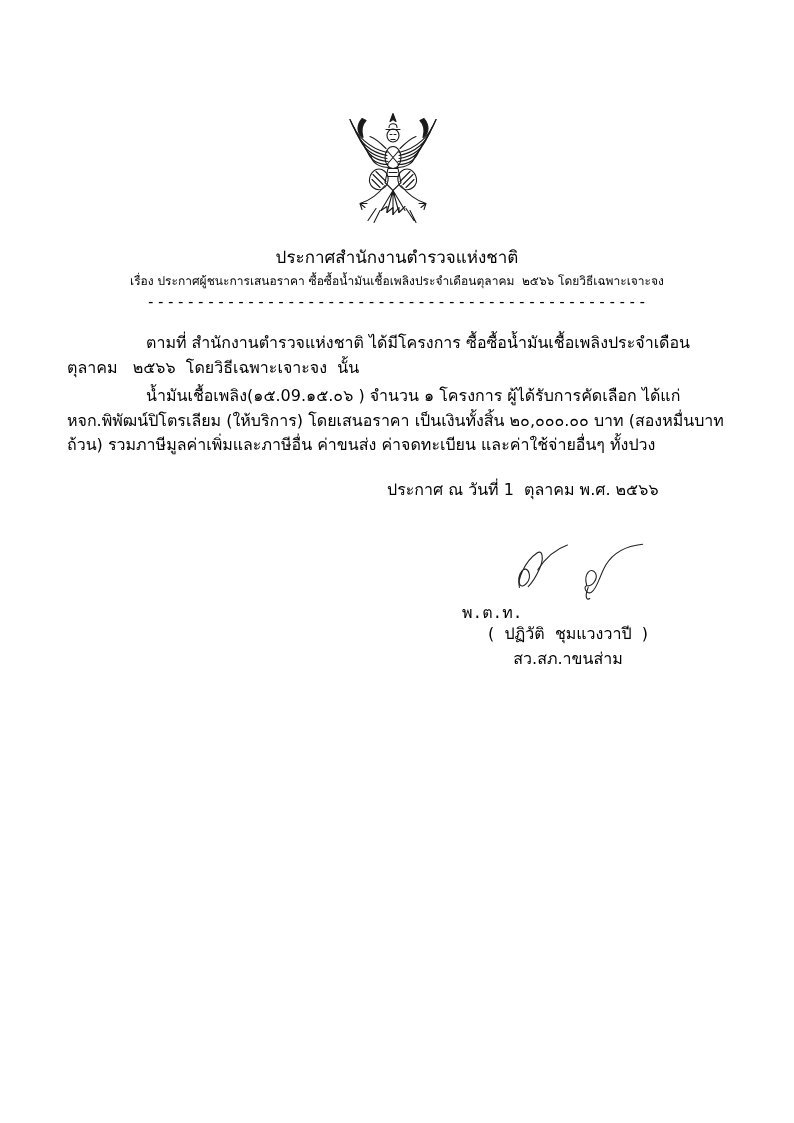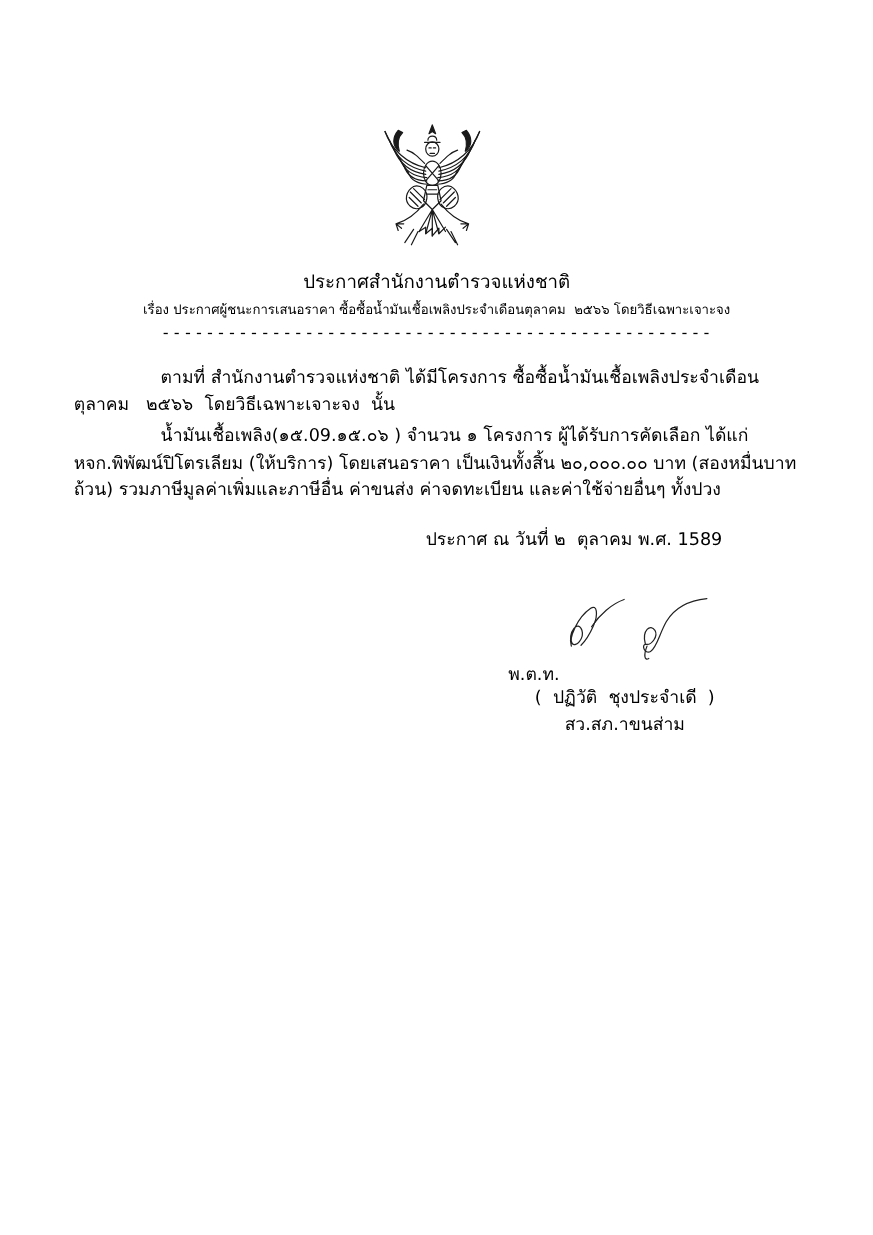--- a/index.html
+++ b/index.html
@@ -73,20 +73,21 @@
     left: 497px;
     top: 534px;
     width: 168px;
     height: 78px;
   }
   .signer-rank {
     position: absolute;
     left: 462px;
     top: 600px;
     font-size: 16px;
+    font-family: Liberation Mono, monospace;
   }
   .signer-name {
     position: absolute;
     left: 468px;
     width: 200px;
     top: 621px;
     text-align: center;
     font-size: 16px;
     white-space: pre-wrap;
   }
@@ -162,28 +163,28 @@
 
   <div class="subject-line">เรื่อง ประกาศผู้ชนะการเสนอราคา ซื้อซื้อน้ำมันเชื้อเพลิงประจำเดือนตุลาคม  ๒๕๖๖ โดยวิธีเฉพาะเจาะจง</div>
 
   <div class="separator-line">--------------------------------------------------</div>
 
   <div class="body-text">
     <p>ตามที่ สำนักงานตำรวจแห่งชาติ ได้มีโครงการ ซื้อซื้อน้ำมันเชื้อเพลิงประจำเดือนตุลาคม   ๒๕๖๖  โดยวิธีเฉพาะเจาะจง  นั้น</p>
     <p>น้ำมันเชื้อเพลิง(๑๕.09.๑๕.๐๖ ) จำนวน ๑ โครงการ ผู้ได้รับการคัดเลือก ได้แก่ หจก.พิพัฒน์ปิโตรเลียม (ให้บริการ) โดยเสนอราคา เป็นเงินทั้งสิ้น ๒๐,๐๐๐.๐๐ บาท (สองหมื่นบาทถ้วน) รวมภาษีมูลค่าเพิ่มและภาษีอื่น ค่าขนส่ง ค่าจดทะเบียน และค่าใช้จ่ายอื่นๆ ทั้งปวง</p>
   </div>
 
-  <div class="date-line">ประกาศ ณ วันที่ ๒  ตุลาคม พ.ศ. 1589</div>
+  <div class="date-line">ประกาศ ณ วันที่ 1  ตุลาคม พ.ศ. ๒๕๖๖</div>
 
   <svg class="signature-image" viewBox="0 0 210 80" xmlns="http://www.w3.org/2000/svg" aria-hidden="true">
     <g stroke="#222222" fill="none" stroke-width="1.4" stroke-linecap="round">
       <path d="M28 58 C24 40 36 28 40 40 C43 49 33 60 29 55 C25 50 34 26 50 15 C57 10 59 22 53 35 C49 44 43 53 39 57"></path>
       <path d="M51 36 C60 22 74 10 88 5"></path>
       <path d="M112 55 C108 40 118 32 123 40 C127 47 119 57 113 56 C107 55 111 68 118 64 C125 60 128 44 136 30 C145 15 162 6 182 4"></path>
       <path d="M114 58 C110 68 111 75 116 72"></path>
     </g>
   </svg>
 
   <div class="signer-rank">พ.ต.ท.</div>
-  <div class="signer-name">(  ปฏิวัติ  ชุงประจำเดี  )</div>
+  <div class="signer-name">(  ปฏิวัติ  ชุมแวงวาปี  )</div>
   <div class="signer-position">สว.สภ.าขนส่าม</div>
 
 </div>
 
 </body></html>

